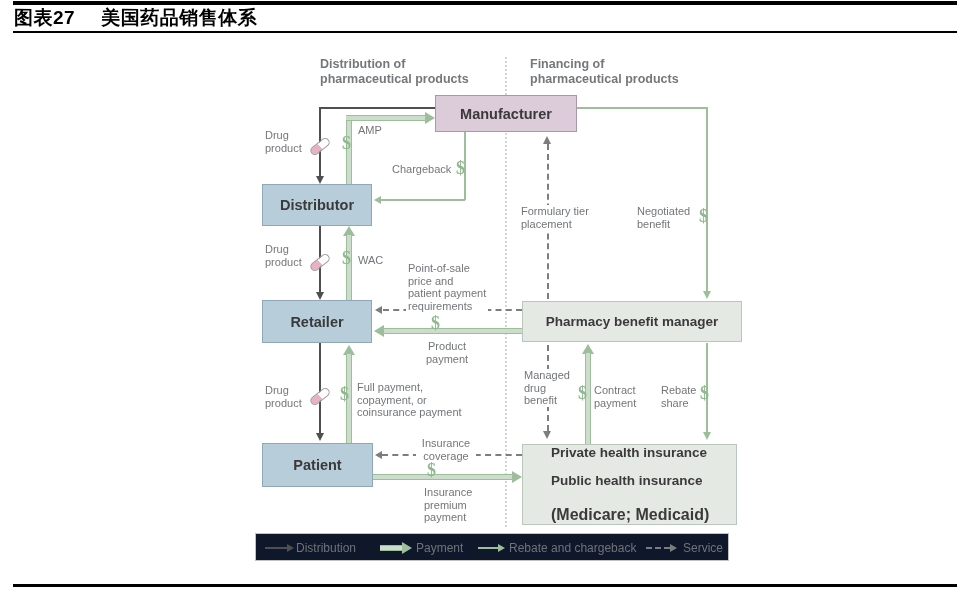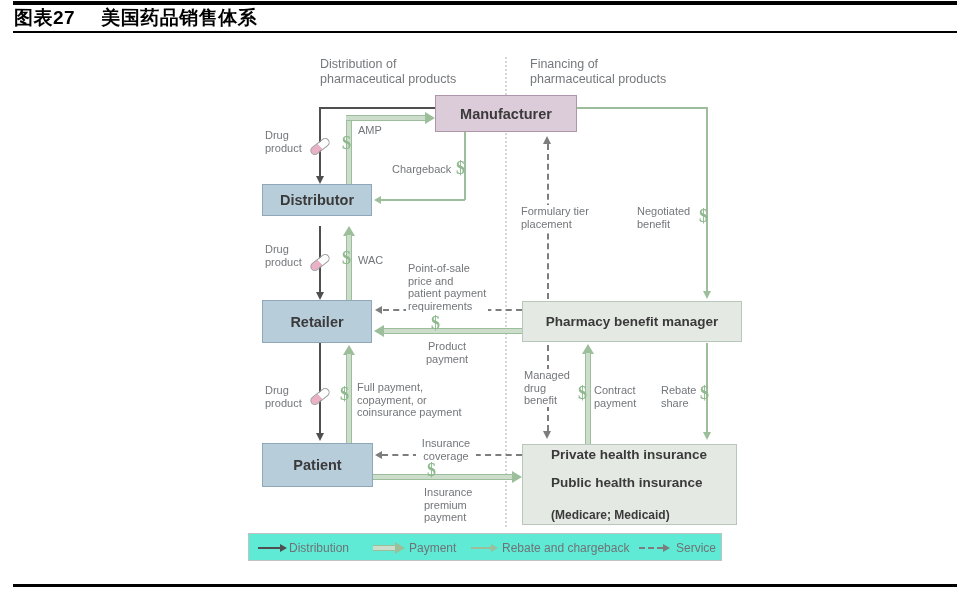--- a/index.html
+++ b/index.html
@@ -9,33 +9,33 @@
     --green-arrow:#9cbe9b; --green-arrow-fill:#cdddcb;
     --gray-arrow:#4f4f4f; --dash-color:#7d7d7d;
     --label-color:#73767a; --dollar-color:#8fb98f;
   }
   *{margin:0;padding:0;box-sizing:border-box}
   body{font-family:"Liberation Sans","DejaVu Sans",sans-serif;background:#fff}
   .page{position:relative;width:963px;height:593px;background:#fff;overflow:hidden}
   .rule{position:absolute;background:#000}
   .title-row{position:absolute;left:14px;top:5px;display:flex;gap:26px;
     font-size:19px;font-weight:700;color:#000;letter-spacing:.5px}
-  .colhead{position:absolute;font-size:12.5px;font-weight:400;color:#75787b;
+  .colhead{position:absolute;font-size:12.5px;font-weight:700;color:#75787b;
     line-height:14.5px;white-space:pre-line}
   .sep{position:absolute;width:0;border-left:2px dotted #d2d7da}
   
   .box{position:absolute;display:flex;align-items:center;justify-content:center;
     font-weight:700;color:#3a3a3a;font-size:14.5px}
   .box-blue{background:var(--blue-box);border:1px solid var(--blue-border)}
   .box-pink{background:var(--pink-box);border:1px solid var(--pink-border);border-radius:0}
   .box-green{background:var(--green-box);border:1px solid var(--green-box-border)}
   .ins-box{flex-direction:column;align-items:flex-start;justify-content:center;
     padding-left:28px;font-size:13.5px}
   .ins-box .l2{margin-top:13px}
-  .ins-box .l3{font-size:12px;margin-top:18px}
+  .ins-box .l3{font-size:16px;margin-top:18px}
   
   .hl{position:absolute;height:2px}
   .vl{position:absolute;width:2px}
   .gray-l{background:var(--gray-arrow)}
   .green-l{background:var(--green-arrow)}
   .thick-h{position:absolute;height:6px;background:var(--green-arrow-fill);
     border-top:1px solid var(--green-arrow);border-bottom:1px solid var(--green-arrow)}
   .thick-v{position:absolute;width:6px;background:var(--green-arrow-fill);
     border-left:1px solid var(--green-arrow);border-right:1px solid var(--green-arrow)}
   .dash-h{position:absolute;height:0;border-top:2px dashed var(--dash-color)}
@@ -52,22 +52,22 @@
   .ah-big.ah-left{border-top-width:6px;border-bottom-width:6px;border-right-width:10px}
   
   .lbl{position:absolute;font-size:11px;line-height:12.5px;color:var(--label-color);white-space:pre-line}
   .lbl.bg{background:#fff;padding:0 2px}
   .lbl.ctr{text-align:center}
   .dollar{position:absolute;font-family:"Liberation Serif","DejaVu Serif",serif;
     font-weight:700;font-size:18px;line-height:18px;color:var(--dollar-color)}
   .pill{position:absolute;width:22px;height:9px;border:1px solid #9a9a9a;border-radius:5px;
     background:linear-gradient(to right,#eab1c6 50%,#fdfdfd 50%);transform:rotate(-38deg)}
   
-  .legend{position:absolute;left:248px;top:533px;width:474px;height:28px;
-    border:1px solid #c2c2c2;background:#5eead4}
+  .legend{position:absolute;left:255px;top:533px;width:474px;height:28px;
+    border:1px solid #c2c2c2;background:#0f172a}
   .legend .lab{position:absolute;top:7px;font-size:12px;color:#707376}
   
   .watermark{position:absolute;left:753px;top:548px;font-size:22px;font-weight:700;
     color:#fff;letter-spacing:1px;
     text-shadow:2px 2px 3px rgba(110,110,110,.95),0 0 1px rgba(170,170,170,.8)}
 </style>
 </head>
 <body>
 
 <div class="page">
@@ -132,21 +132,21 @@
 
   <div class="dash-v" style="left:547px;top:345px;height:86px"></div>
   <div class="ah ah-down c-dash" style="left:543px;top:431px"></div>
 
   <div class="dash-h" style="left:382px;top:454px;width:140px"></div>
   <div class="ah ah-left c-dash" style="left:375px;top:451px"></div>
 
   <div class="box box-pink" style="left:435px;top:95px;width:142px;height:37px">
     <span>Manufacturer</span>
   </div>
-  <div class="box box-blue" style="left:262px;top:184px;width:110px;height:32px">
+  <div class="box box-blue" style="left:262px;top:184px;width:110px;height:42px">
     <span>Distributor</span>
   </div>
   <div class="box box-blue" style="left:262px;top:443px;width:111px;height:44px">
     <span>Patient</span>
   </div>
   <div class="box box-blue" style="left:262px;top:300px;width:110px;height:43px">
     <span>Retailer</span>
   </div>
   <div class="box box-green" style="left:522px;top:301px;width:220px;height:41px;font-size:13.5px">
     <span>Pharmacy benefit manager</span>

